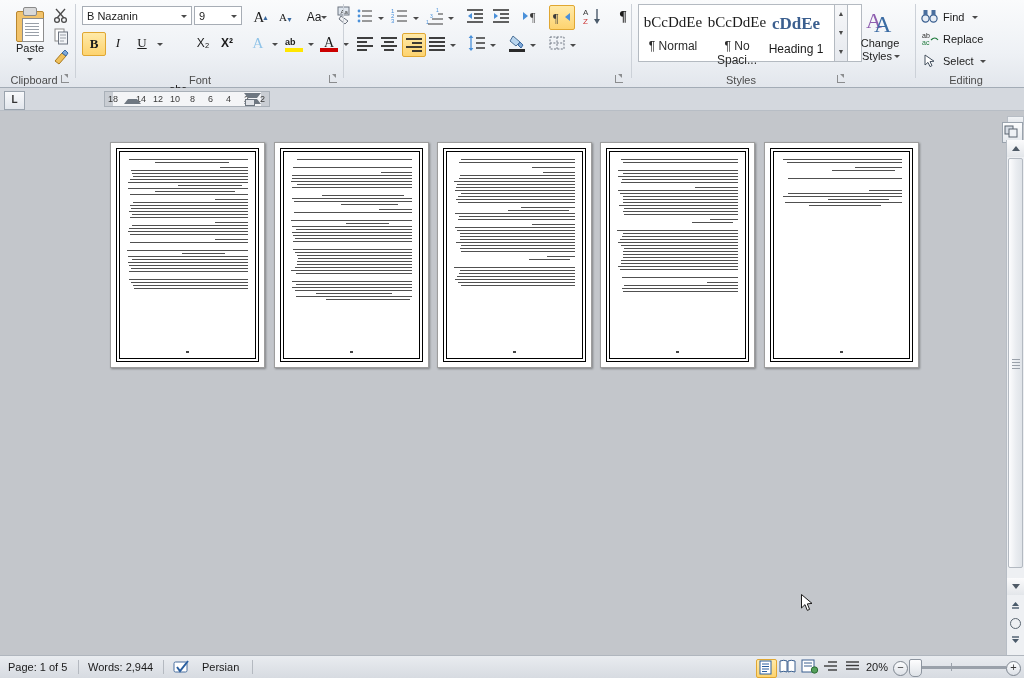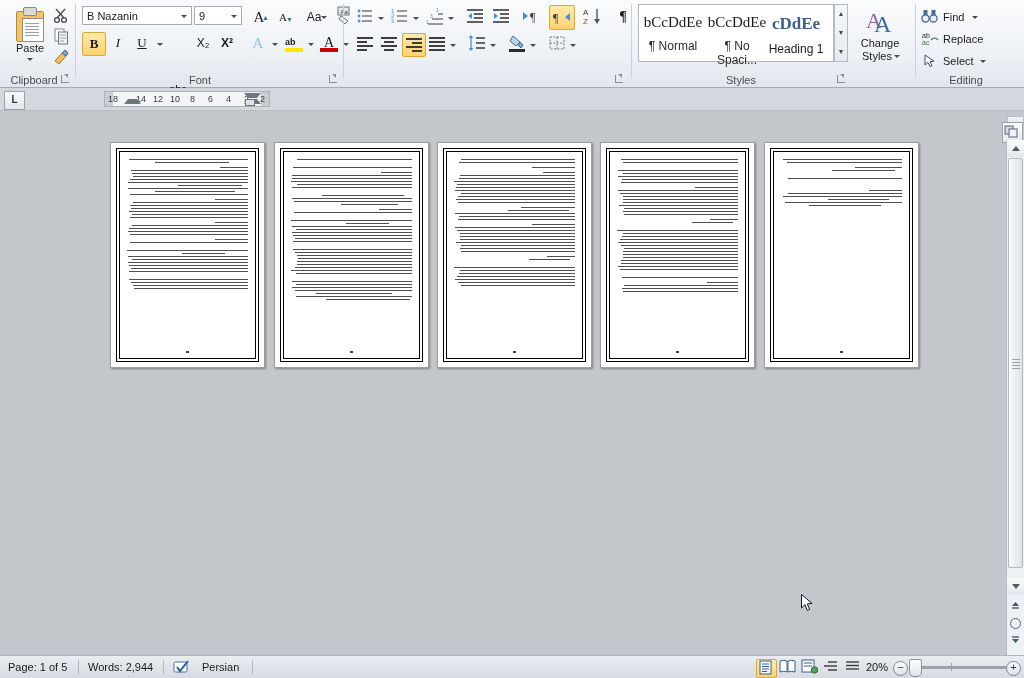--- a/index.html
+++ b/index.html
@@ -105,21 +105,21 @@
     box-sizing:border-box;
   }
   .combo .cb-arrow{position:absolute;right:4px;top:8px;}
   .sq{
     position:absolute;width:22px;height:22px;border-radius:2px;
     text-align:center;font-size:13px;line-height:22px;color:#1b1b1b;
   }
 
   
   .stylebox{
-    position:absolute;left:6px;top:4px;width:196px;height:58px;
+    position:absolute;left:6px;top:4px;width:224px;height:58px;
     background:#fff;border:1px solid #b4bac1;box-sizing:border-box;
   }
   .stylecell{
     position:absolute;top:0;width:64px;height:56px;text-align:center;
   }
   .stylecell .sp{font-size:15px;margin-top:9px;font-family:"Liberation Serif",serif;}
   .stylecell .sn{font-size:12px;margin-top:8px;color:#2b2b2b;}
   .style-h1 .sp{color:#3b5f8f;font-weight:bold;font-size:17px;}
   .style-h1 .sn{color:#1b1b1b;}
   .gal-scroll{

